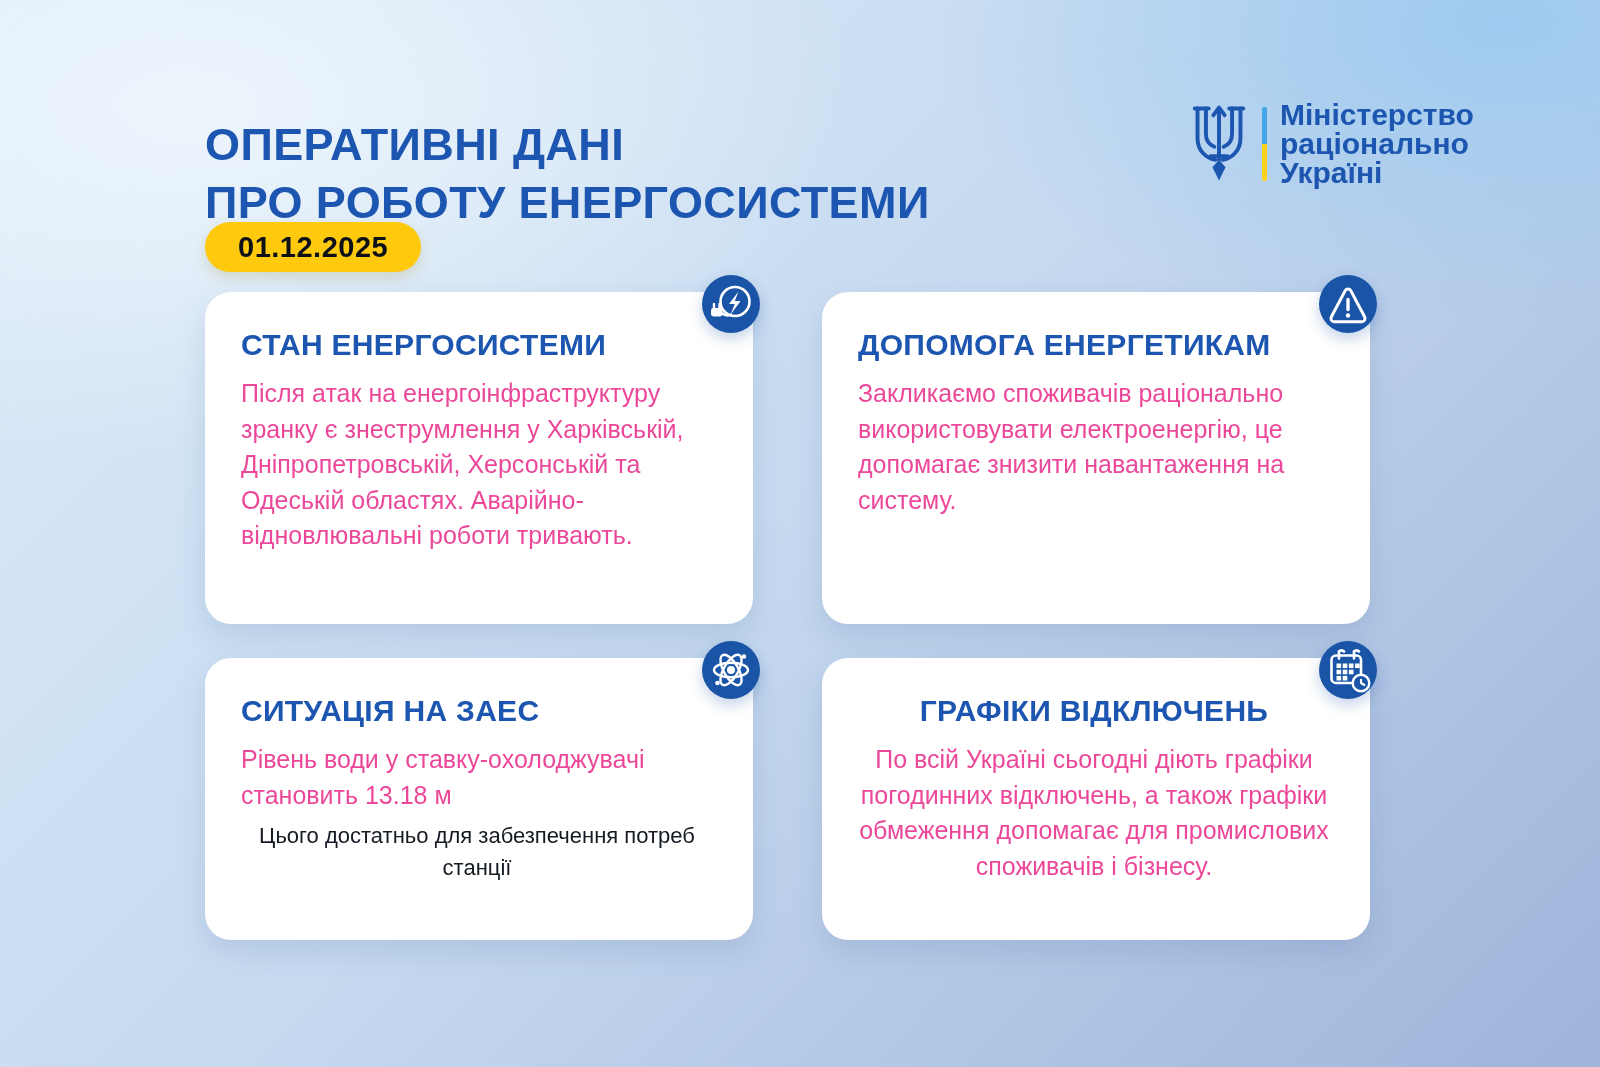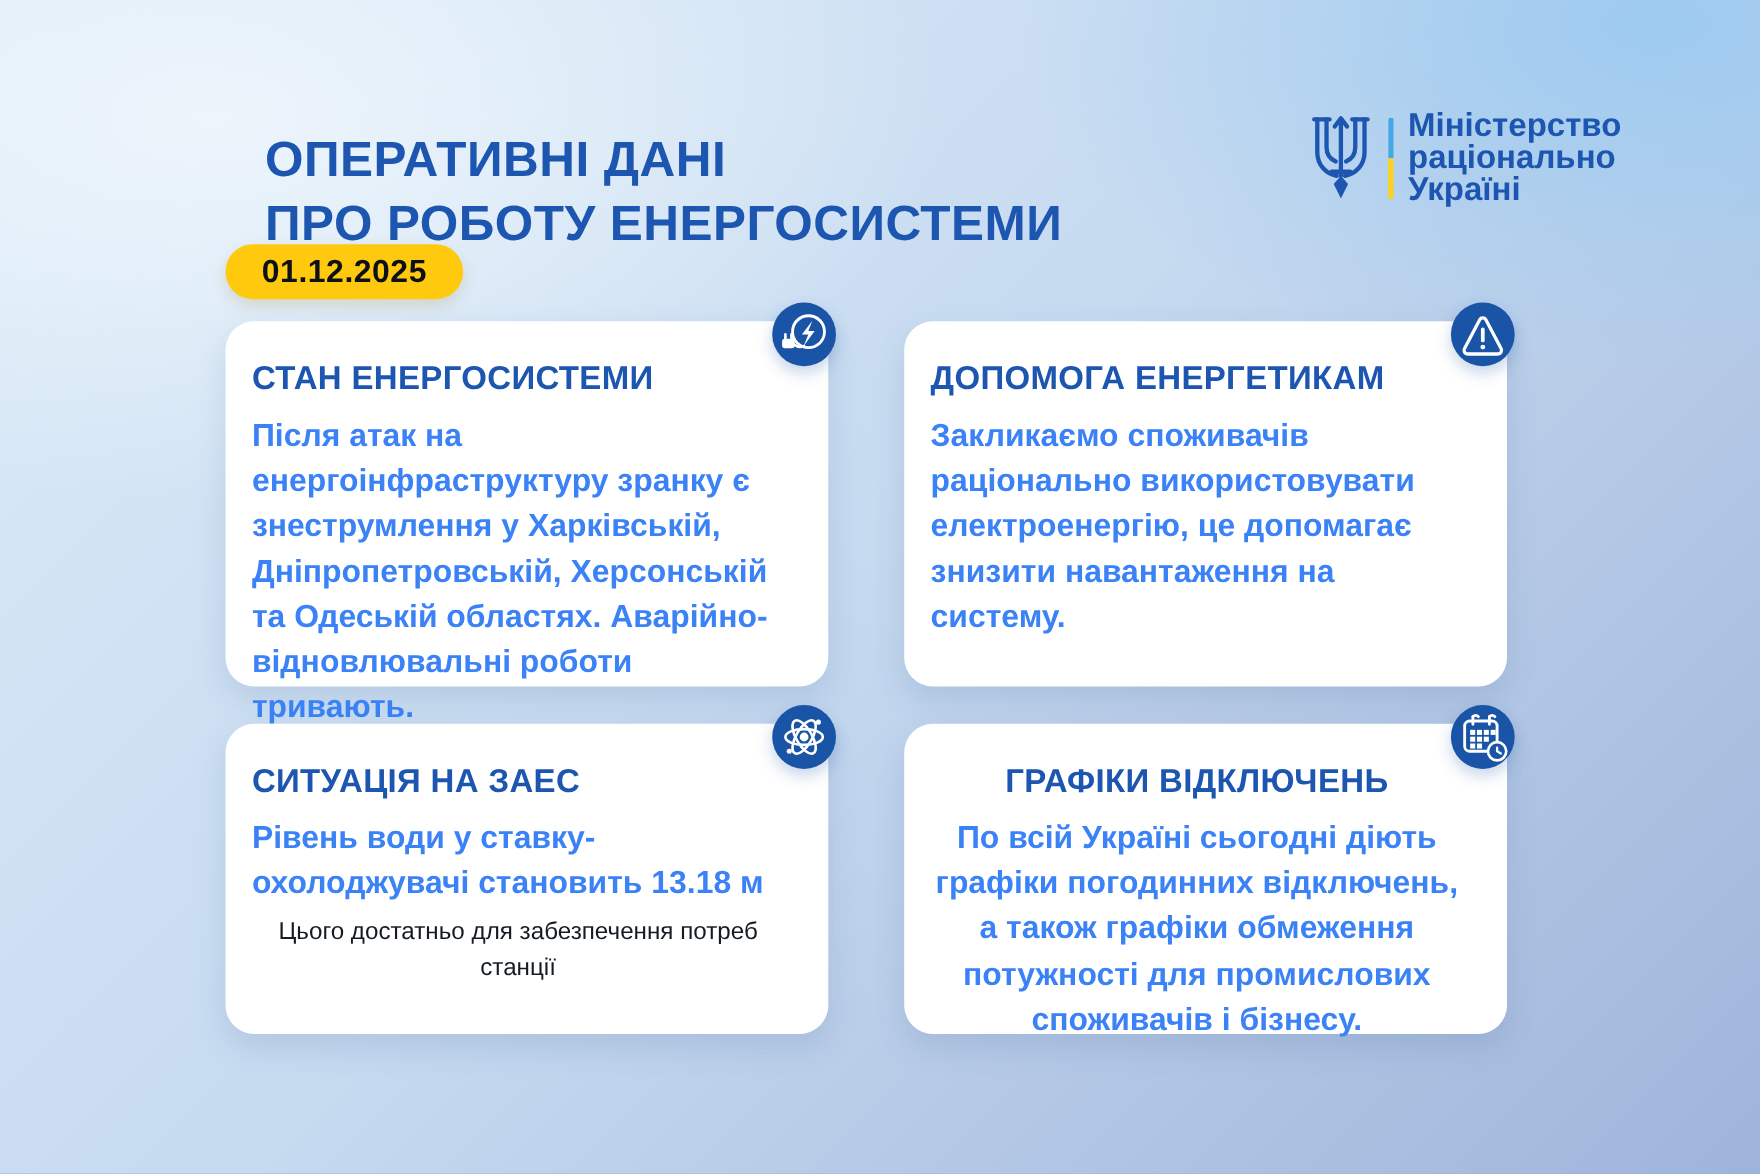--- a/index.html
+++ b/index.html
@@ -10,50 +10,50 @@
       radial-gradient(58% 48% at 94% 2%, #9ecbf0 0%, rgba(158,203,240,0) 62%),
       radial-gradient(70% 55% at 12% 10%, #edf5fc 0%, rgba(237,245,252,0) 60%),
       linear-gradient(135deg, #ddecf8 0%, #c6daf0 48%, #9fb4da 100%);
   }
   
   .title{
     position:absolute; left:205px; top:86px;
     color:#1d56b0; font-size:45px; font-weight:800; letter-spacing:.4px;
     line-height:58px;
   }
-  .title span{display:block;margin-left:36px;}
+  .title span{display:block;}
   .date-badge{
     position:absolute; left:205px; top:222px;
     background:#ffc90d; color:#0d1117;
     font-size:29px; font-weight:800; letter-spacing:.5px;
     line-height:50px; height:50px; padding:0 33px; border-radius:27px;
     box-shadow:0 6px 14px rgba(150,115,0,.18);
   }
   .logo{position:absolute; left:1188px; top:100px; display:flex; align-items:center;}
   .logo svg{display:block;}
   .logo .divider{width:5px; height:74px; margin:0 13px 0 12px; display:flex; flex-direction:column; border-radius:2px; overflow:hidden;}
   .logo .divider .top{flex:1; background:#45a7e8;}
   .logo .divider .bottom{flex:1; background:#ffd21a;}
   .logo .org{color:#1d56b0; font-size:30px; font-weight:700; line-height:29px;}
   .logo .org span{display:block;}
   
   .card{
     position:absolute; background:#ffffff; border-radius:26px;
     box-shadow:0 12px 28px rgba(70,100,150,.16);
-    padding:36px 40px 30px 24px; box-sizing:border-box;
+    padding:36px 40px 30px 36px; box-sizing:border-box;
   }
   .card-1{left:205px; top:292px; width:548px; height:332px;}
   .card-2{left:822px; top:292px; width:548px; height:332px;}
   .card-3{left:205px; top:658px; width:548px; height:282px;}
   .card-4{left:822px; top:658px; width:548px; height:282px;text-align:center;}
   .card h2{
     margin:0; color:#1d56b0; font-size:30px; font-weight:800; letter-spacing:.3px;
   }
   .card .body{
-    margin-top:14px; color:#3b82f6; font-size:29px; font-weight:700; line-height:1.42;
+    margin-top:14px; color:#ec4899; font-size:25px; font-weight:400; line-height:1.42;
   }
   .card .note{
     margin-top:7px; color:#151b23; font-size:22px; font-weight:400; line-height:1.45;text-align:center;
   }
   .badge-icon{
     position:absolute; top:-17px; right:-7px; width:58px; height:58px;
     background:#1a54a6; border-radius:50%;
     display:flex; align-items:center; justify-content:center;
     box-shadow:0 6px 14px rgba(26,84,166,.25);
   }
@@ -159,16 +159,16 @@
             <rect x="22.7" y="27.7" width="4.6" height="4.6"></rect>
             <rect x="28.9" y="27.7" width="4.6" height="4.6"></rect>
           <rect x="16.5" y="33.9" width="4.6" height="4.6"></rect>
             <rect x="22.7" y="33.9" width="4.6" height="4.6"></rect>
         </g>
         <circle cx="41" cy="41" r="8.3" fill="#1a54a6" stroke="#fff" stroke-width="2.4"></circle>
         <path d="M41 37.7 V41 l3.4 2" fill="none" stroke="#fff" stroke-width="2.1" stroke-linecap="round" stroke-linejoin="round"></path>
       </svg>
     </div>
     <h2>ГРАФІКИ ВІДКЛЮЧЕНЬ</h2>
-    <div class="body">По всій Україні сьогодні діють графіки погодинних відключень, а також графіки обмеження потужності для промислових споживачів і бізнесу.</div>
+    <div class="body">По всій Україні сьогодні діють графіки погодинних відключень, а також графіки обмеження допомагає для промислових споживачів і бізнесу.</div>
   </section>
 
 </div>
 
 </body></html>

